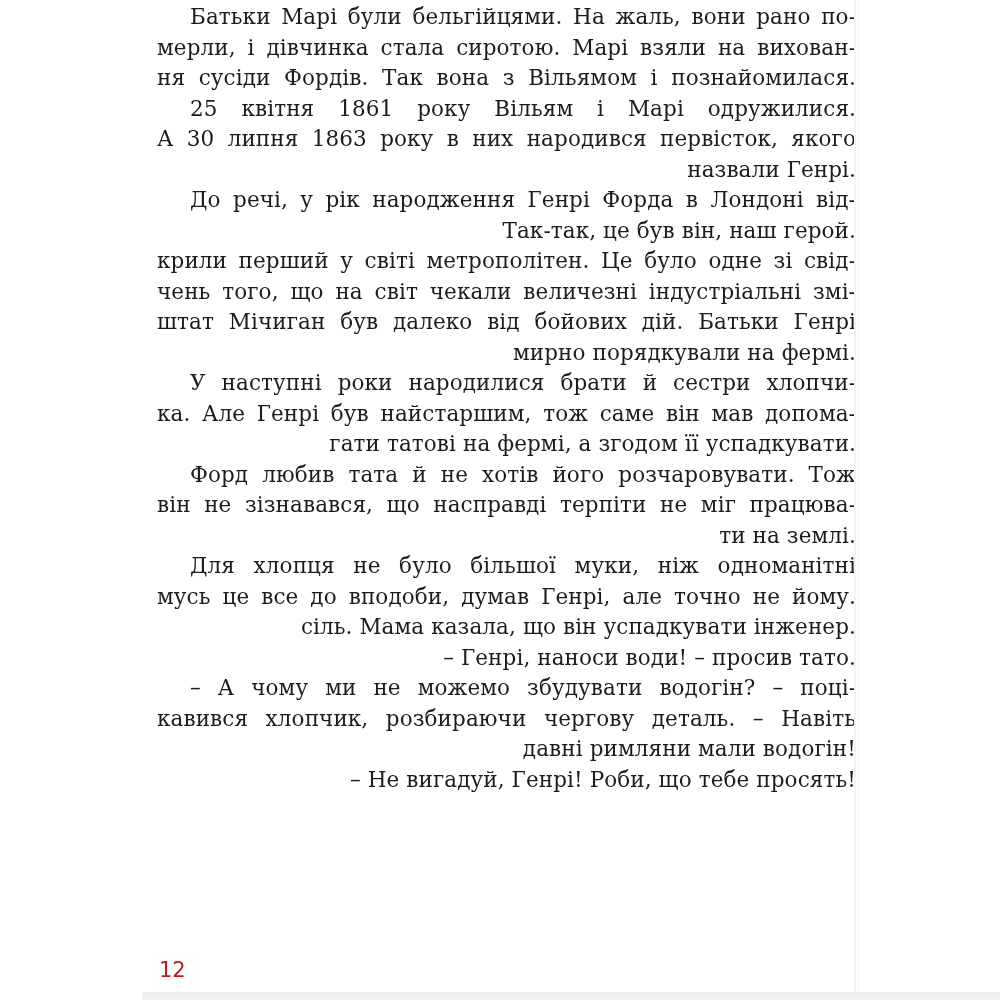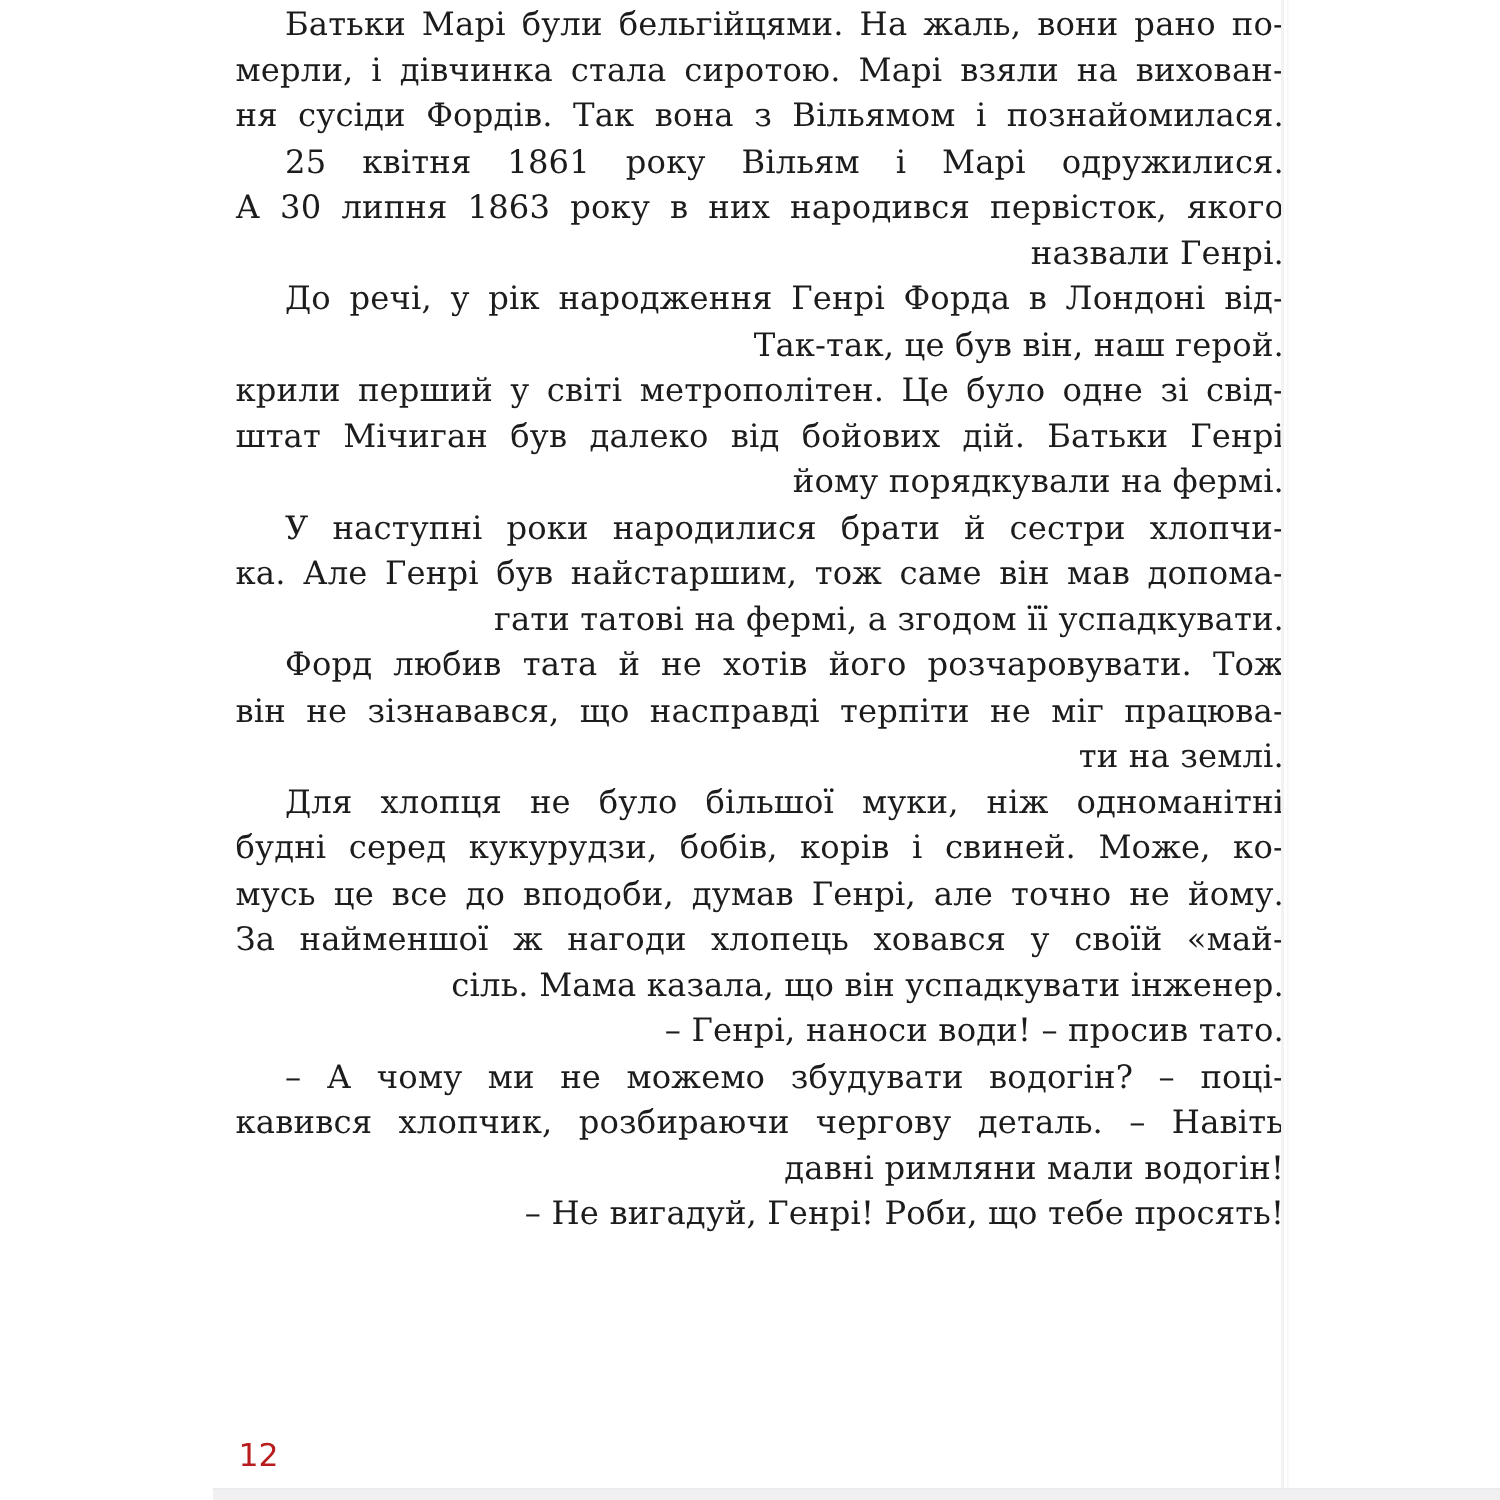--- a/index.html
+++ b/index.html
@@ -82,32 +82,31 @@
   <div class="text-column">
       <div class="line justify indent">Батьки Марі були бельгійцями. На жаль, вони рано по-</div>
       <div class="line justify">мерли, і дівчинка стала сиротою. Марі взяли на вихован-</div>
       <div class="line justify">ня сусіди Фордів. Так вона з Вільямом і познайомилася.</div>
       <div class="line justify indent">25 квітня 1861 року Вільям і Марі одружилися.</div>
       <div class="line justify">А 30 липня 1863 року в них народився первісток, якого</div>
       <div class="line">назвали Генрі.</div>
       <div class="line justify indent">До речі, у рік народження Генрі Форда в Лондоні від-</div>
       <div class="line indent">Так-так, це був він, наш герой.</div>
       <div class="line justify">крили перший у світі метрополітен. Це було одне зі свід-</div>
+      <div class="line justify">чень того, що на світ чекали величезні індустріальні змі-</div>
       <div class="line justify">штат Мічиган був далеко від бойових дій. Батьки Генрі</div>
-      <div class="line">йому порядкували на фермі.</div>
+      <div class="line">мирно порядкували на фермі.</div>
       <div class="line justify indent">У наступні роки народилися брати й сестри хлопчи-</div>
       <div class="line justify">ка. Але Генрі був найстаршим, тож саме він мав допома-</div>
       <div class="line">гати татові на фермі, а згодом її успадкувати.</div>
       <div class="line justify indent">Форд любив тата й не хотів його розчаровувати. Тож</div>
       <div class="line justify">він не зізнавався, що насправді терпіти не міг працюва-</div>
       <div class="line">ти на землі.</div>
       <div class="line justify indent">Для хлопця не було більшої муки, ніж одноманітні</div>
-      <div class="line justify">будні серед кукурудзи, бобів, корів і свиней. Може, ко-</div>
       <div class="line justify">мусь це все до вподоби, думав Генрі, але точно не йому.</div>
-      <div class="line justify">За найменшої ж нагоди хлопець ховався у своїй «май-</div>
       <div class="line">сіль. Мама казала, що він успадкувати інженер.</div>
       <div class="line indent">– Генрі, наноси води! – просив тато.</div>
       <div class="line justify indent">– А чому ми не можемо збудувати водогін? – поці-</div>
       <div class="line justify">кавився хлопчик, розбираючи чергову деталь. – Навіть</div>
       <div class="line">давні римляни мали водогін!</div>
       <div class="line indent">– Не вигадуй, Генрі! Роби, що тебе просять!</div>
     </div>
   <div class="page-number">12</div>
   <div class="page-edge-vertical"></div>
   <div class="page-edge-vertical2"></div>

